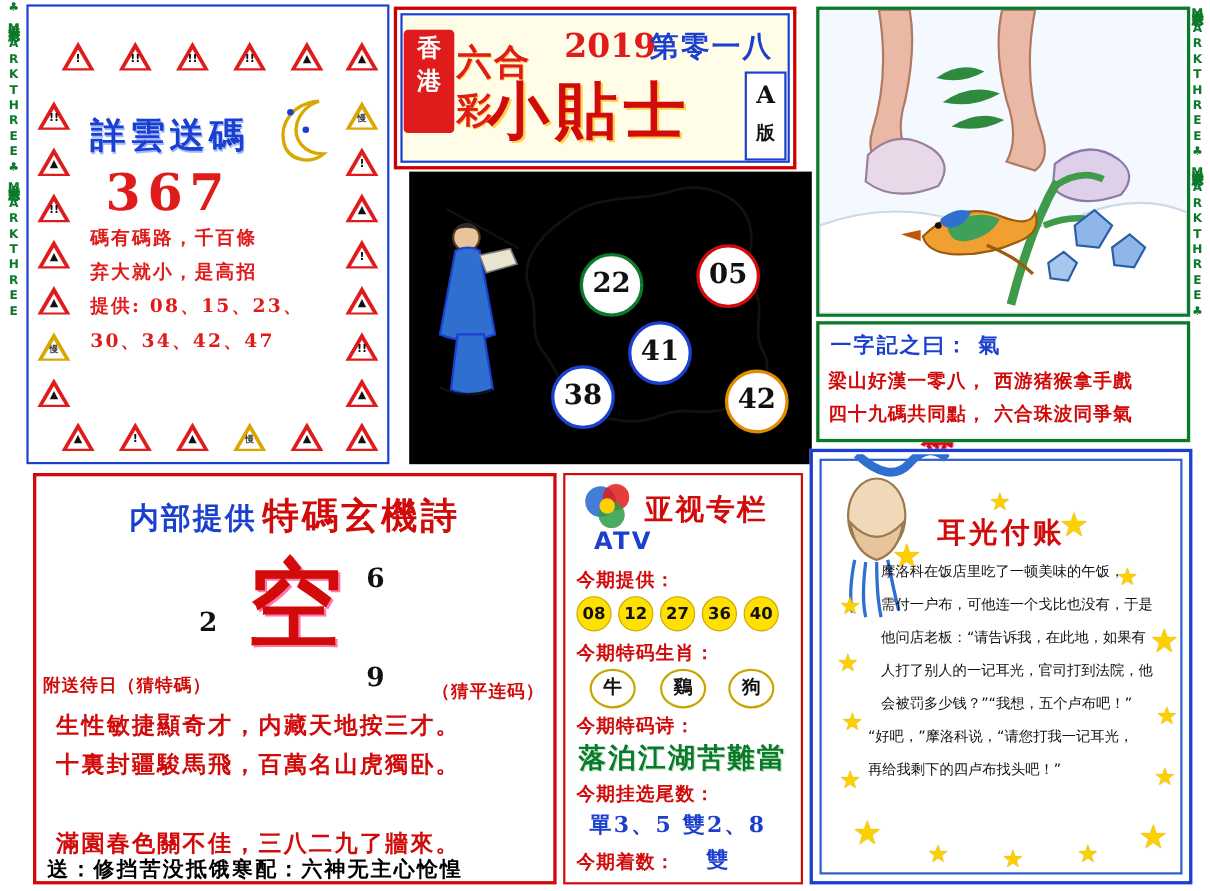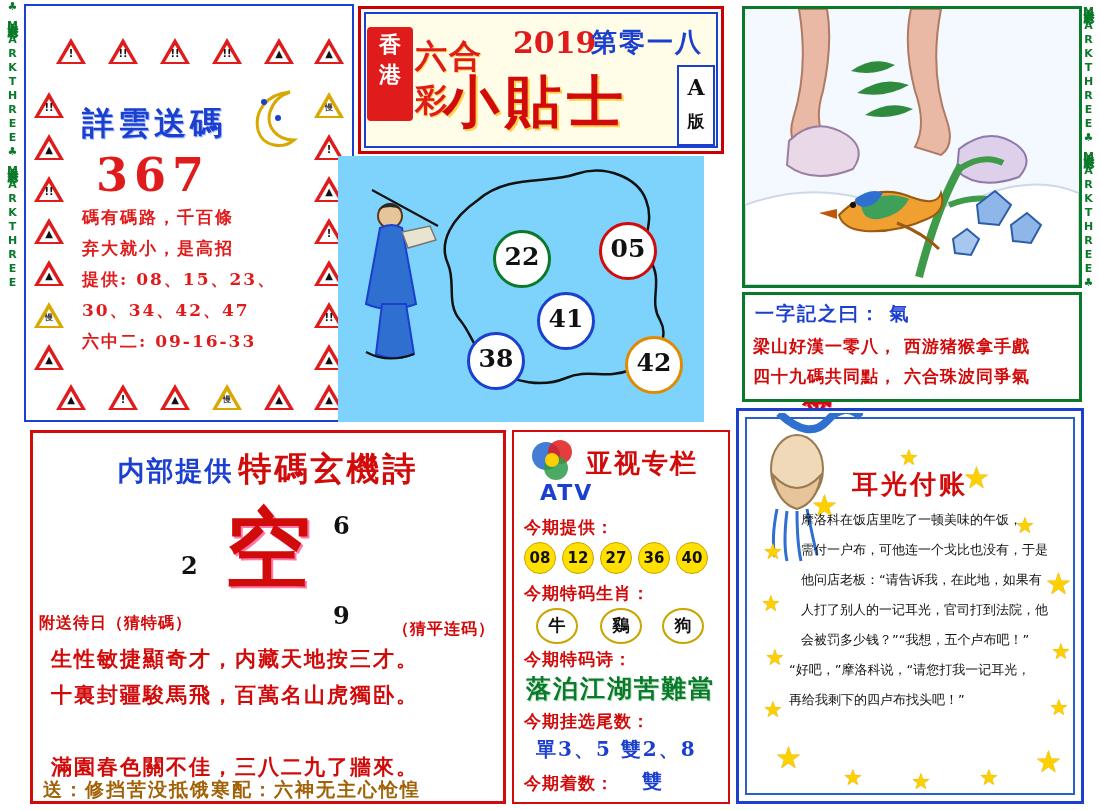--- a/index.html
+++ b/index.html
@@ -116,21 +116,21 @@
   #verBox{
     position:absolute;right:6px;top:56px;width:34px;height:74px;
     border:2px solid #1b3fcf;background:#fff;
     text-align:center;color:#111;font-weight:bold;font-size:22px;
     line-height:34px;padding-top:3px;
     font-family:"DejaVu Serif","Liberation Serif",serif;
   }
 
   
   #centerArt{
-    left:338px;top:156px;width:366px;height:266px;background:#7dd3fc;
+    left:372px;top:156px;width:366px;height:266px;background:#000000;
   }
   .vert-title{
     position:absolute;left:462px;top:180px;
     font-family:"DejaVu Serif","Liberation Serif",serif;
     font-size:30px;font-weight:bold;color:#d10a0a;
     writing-mode:vertical-rl;text-orientation:upright;
     letter-spacing:8px;line-height:34px;
     text-shadow:1px 1px 0 #f8c;
   }
   .ballnum{
@@ -198,21 +198,21 @@
     position:absolute;
     font-family:"DejaVu Serif","Liberation Serif",serif;
     font-size:16px;font-weight:bold;color:#d10a0a;letter-spacing:1px;
   }
   .verse{
     position:absolute;left:18px;width:440px;
     font-family:"DejaVu Serif","Liberation Serif",serif;
     font-size:21px;font-weight:bold;color:#d10a0a;letter-spacing:2px;
     white-space:nowrap;
   }
-  .verse.blue{color:#a16207;}
+  .verse.blue{color:#000000;}
 
   
   #atvPanel{
     left:512px;top:430px;width:218px;height:374px;
     border:2px solid #d10a0a;background:#fff;
   }
   #atvLogoTxt{
     position:absolute;left:26px;top:48px;
     font-size:22px;font-weight:bold;color:#1b3fcf;letter-spacing:2px;
     font-family:"DejaVu Sans","Liberation Sans",sans-serif;
@@ -426,21 +426,20 @@
       <circle cx="30" cy="30" r="3" fill="#1b3fcf"></circle>
     </svg>
 
     <div class="inner-text">
       <div class="title-cal">詳雲送碼</div>
       <div class="bignum">367</div>
       <div class="redline">碼有碼路，千百條</div>
       <div class="redline">弃大就小，是高招</div>
       <div class="redline">提供: 08、15、23、</div>
       <div class="redline">30、34、42、47</div>
-      <div class="redline">六中二: 09-16-33</div>
     </div>
   </div>
 
   <div class="panel" id="headerBanner">
     <div class="inner"></div>
     <div id="hkLogo">
       <div>香</div>
         <div>港</div>
     </div>
     <div id="sixLogo">六合彩</div>

